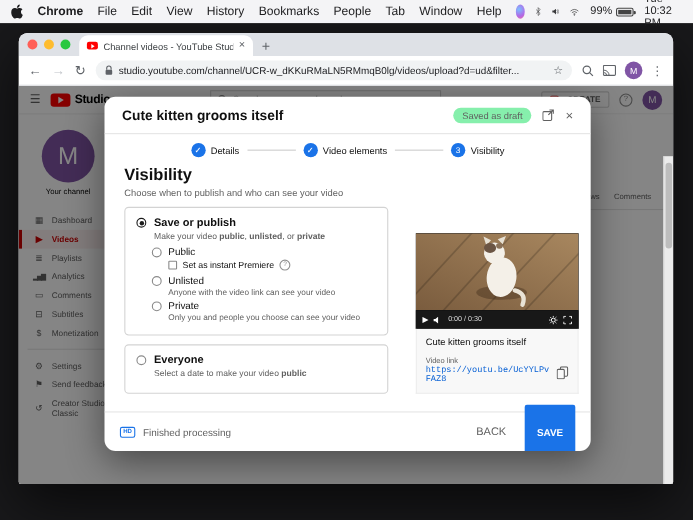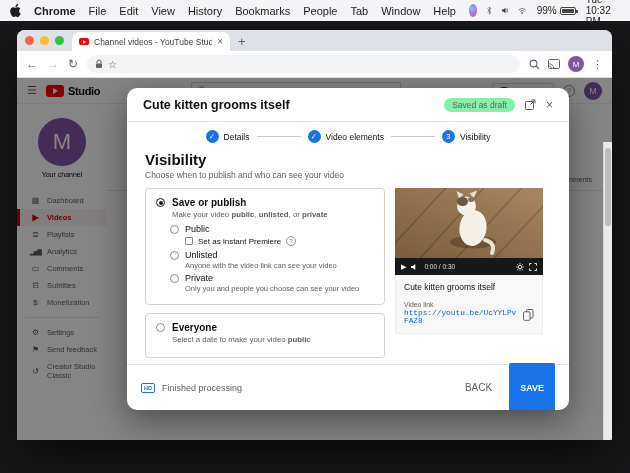--- a/index.html
+++ b/index.html
@@ -83,37 +83,37 @@
   .tbl-line { position:absolute; top:86px; left:0; right:0; border-top:1px solid #e5e5e5; }
 
   .overlay { position:absolute; inset:0; background:rgba(0,0,0,0.48); z-index:2; }
   .pg-scroll { position:absolute; top:64px; bottom:0; right:0; width:9px; background:#ebebeb;
                border-left:1px solid #d6d6d6; z-index:3; }
   .pg-thumb { position:absolute; top:6px; left:1px; width:6px; height:78px; background:#bdbdbd; border-radius:3px; }
 
   
   .modal { position:absolute; left:78px; top:10px; width:442px; height:322px; background:#fff;
            border-radius:10px; box-shadow:0 10px 34px rgba(0,0,0,0.45); z-index:4; display:flex;
-           flex-direction:column; overflow:hidden;margin-left:32px; }
+           flex-direction:column; overflow:hidden; }
   .m-head { height:34px; flex:none; display:flex; align-items:center; padding:0 16px; gap:10px;
             border-bottom:1px solid #e5e5e5; }
   .m-title { font-size:12.5px; font-weight:bold; color:#0f0f0f; flex:1; white-space:nowrap; overflow:hidden; }
   .m-saved { font-size:8.5px; color:#606060; background:#86efac; border-radius:10px; padding:2px 8px; }
   .m-x { font-size:12px; color:#606060; }
   .m-body { flex:1; padding:8px 18px 0; overflow:hidden; }
 
   .stepper { display:flex; align-items:center; justify-content:center; gap:7px; margin-bottom:8px; }
   .step { display:flex; align-items:center; gap:5px; font-size:8.5px; color:#0f0f0f; }
   .step-c { width:13px; height:13px; border-radius:50%; background:#1a73e8; color:#fff; font-size:7.5px;
             display:flex; align-items:center; justify-content:center; flex:none; }
   .conn { width:44px; height:1px; background:#ccc; }
 
   .m-h1 { font-size:15px; font-weight:bold; color:#0f0f0f; margin-bottom:2px; }
   .m-sub { font-size:8.5px; color:#606060; margin-bottom:8px; }
-  .m-cols { display:flex; gap:10px; }
+  .m-cols { display:flex; gap:25px;align-items:flex-end; }
   .col-l { width:240px; flex:none; }
   .obox { border:1px solid #d3d3d3; border-radius:4px; padding:8px 10px; }
   .obox + .obox { margin-top:8px; }
   .radio { width:9px; height:9px; border:1.5px solid #8a8a8a; border-radius:50%; flex:none; position:relative; }
   .radio.checked { border-color:#1b1b1b; }
   .radio.checked::after { content:""; position:absolute; inset:1.5px; background:#1b1b1b; border-radius:50%; }
   .r-row { display:flex; align-items:center; gap:7px; }
   .r-main { font-size:10px; font-weight:bold; color:#0f0f0f; }
   .r-desc { font-size:7.8px; color:#606060; margin:2px 0 5px 16px; }
   .sub-opt { margin-left:14px; margin-top:4px; }
@@ -131,21 +131,21 @@
   .p-screen { height:70px; position:relative; overflow:hidden; }
   .p-bar { height:17px; background:#181818; display:flex; align-items:center; gap:5px; padding:0 6px; }
   .p-play { color:#fff; font-size:7px; }
   .p-time { color:#ddd; font-size:6.5px; flex:1; }
   .v-info { background:#f8f8f8; border:1px solid #ededed; border-top:none; padding:7px 8px 8px; }
   .v-cap { font-size:8.5px; color:#0f0f0f; margin-bottom:9px; }
   .v-lbl { font-size:6.8px; color:#606060; margin-bottom:1px; }
   .v-linkrow { display:flex; align-items:flex-start; gap:4px;font-family:Liberation Mono, monospace; }
   .v-link { font-size:7.8px; color:#065fd4; flex:1; word-break:break-all; }
 
-  .m-foot { height:46px; flex:none; border-top:1px solid #e5e5e5; display:flex; align-items:center;
+  .m-foot { height:36px; flex:none; border-top:1px solid #e5e5e5; display:flex; align-items:center;
             padding:0 14px; gap:7px; }
   .hd-badge { border:1px solid #1a73e8; color:#1a73e8; font-size:5.5px; font-weight:bold; border-radius:2px;
               padding:1px 2px; }
   .f-status { font-size:9px; color:#606060; flex:1; }
   .btn-back { font-size:10px; font-weight:normal; color:#606060; padding:4px 10px; }
   .btn-save { font-size:9px; font-weight:bold; color:#fff; background:#1a73e8; border-radius:2px; padding:20px 11px; }
 </style>
 </head>
 <body>
 
@@ -204,20 +204,21 @@
 
   <div class="toolbar">
     <span class="navic">←</span>
     <span class="navic dis">→</span>
     <span class="navic">↻</span>
     <div class="omnibox">
       <svg width="8" height="10" viewBox="0 0 8 10">
           <path d="M2 4.5V3a2 2 0 014 0v1.5" stroke="#5f6368" fill="none" stroke-width="1"></path>
           <rect x="1" y="4.5" width="6" height="4.5" rx="1" fill="#5f6368"></rect>
         </svg>
+      <span class="omni-url">studio.youtube.com/channel/UCR-w_dKKuRMaLN5RMmqB0lg/videos/upload?d=ud&amp;filter...</span>
       <span style="color:#5f6368;font-size:10px;">☆</span>
     </div>
     <span class="tool-right">
       <svg width="11" height="11" viewBox="0 0 11 11">
           <circle cx="4.5" cy="4.5" r="3.4" stroke="#5f6368" fill="none" stroke-width="1.1"></circle>
           <path d="M7.2 7.2L10 10" stroke="#5f6368" stroke-width="1.1"></path>
         </svg>
       <svg width="12" height="10" viewBox="0 0 12 10">
           <rect x="0.5" y="0.5" width="11" height="9" rx="1" stroke="#5f6368" fill="none"></rect>
           <path d="M1 7a2.5 2.5 0 012.5 2.5M1 4.8A4.7 4.7 0 015.7 9.5" stroke="#5f6368" fill="none" stroke-width="0.9"></path>

